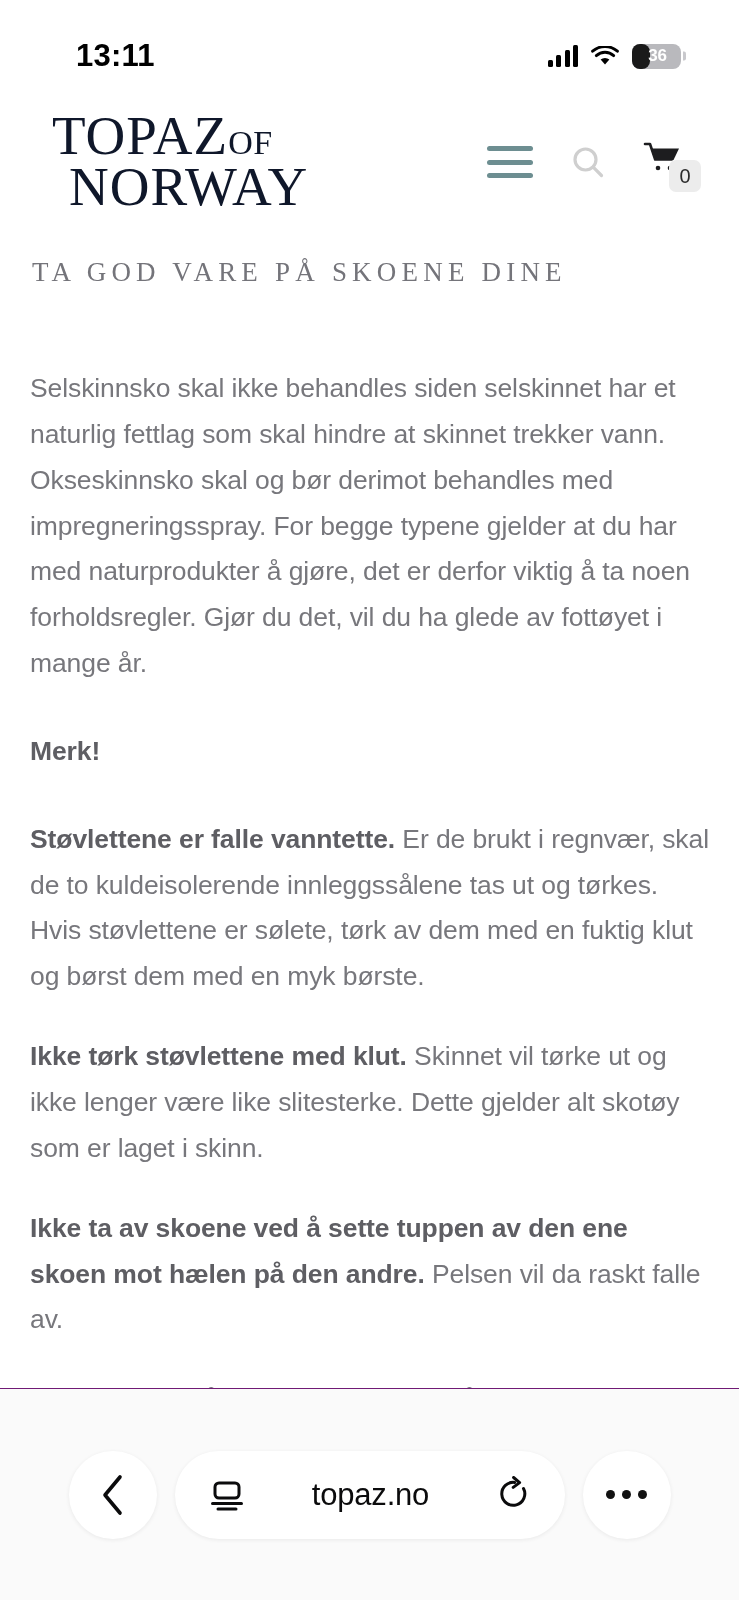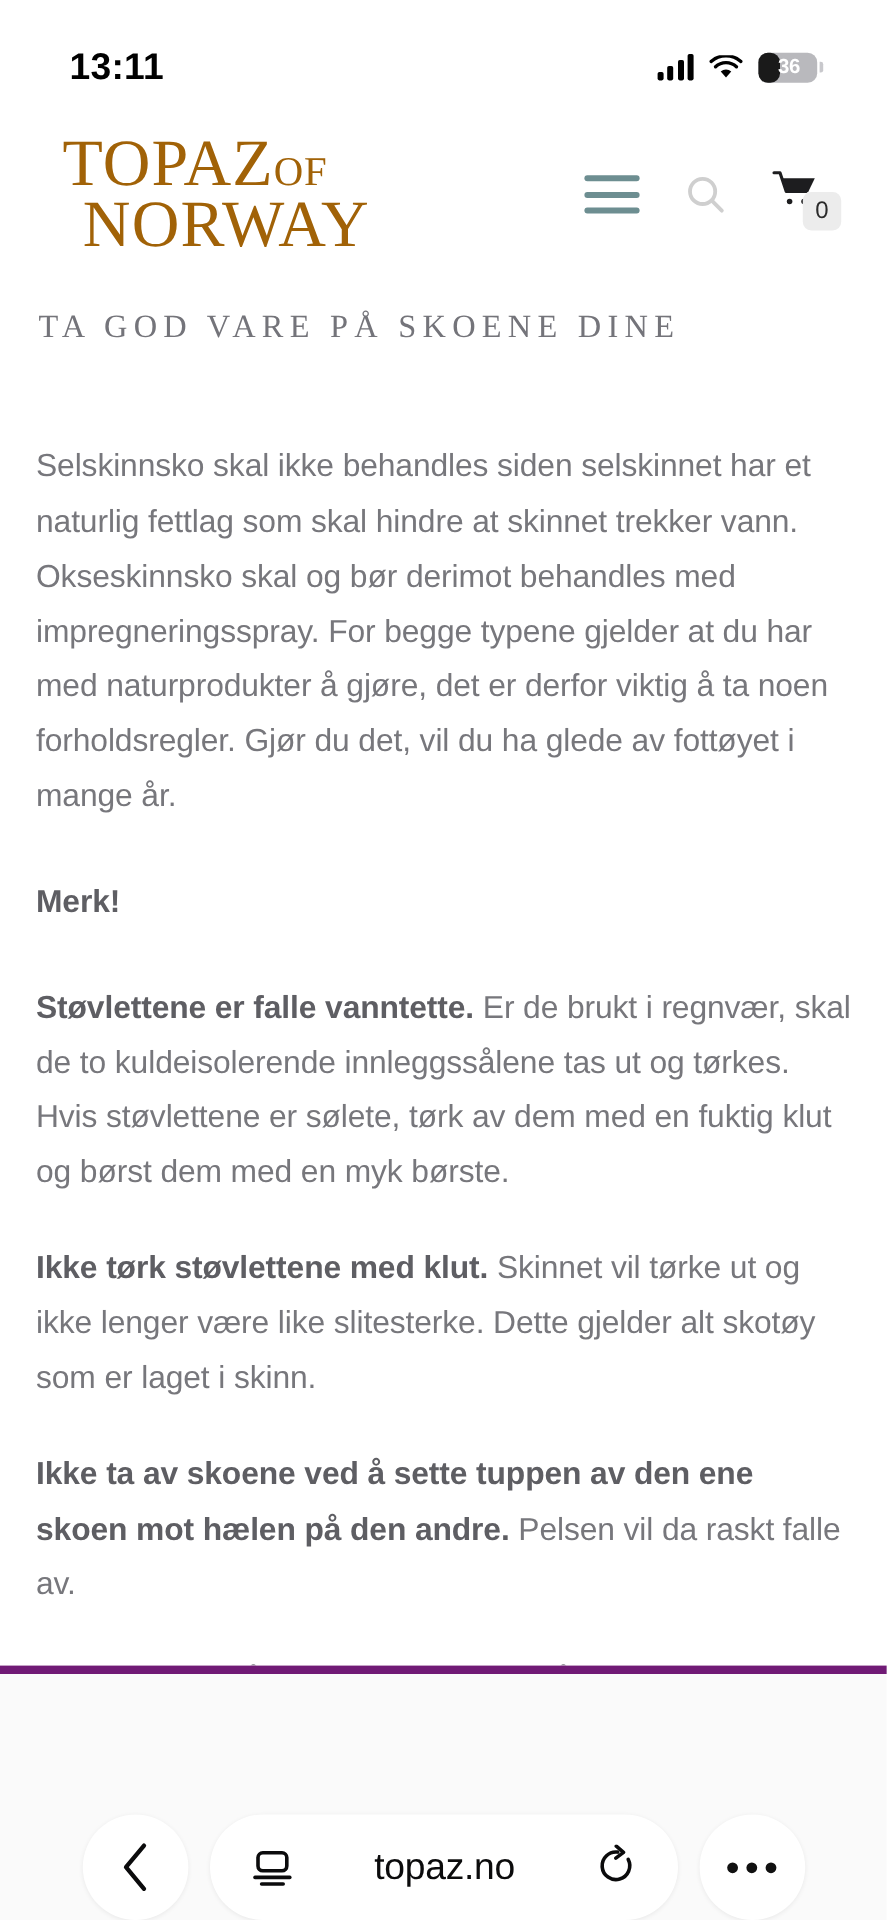--- a/index.html
+++ b/index.html
@@ -9,21 +9,21 @@
     font-family:"Liberation Sans", sans-serif;
     -webkit-font-smoothing:antialiased;
     overflow:hidden;
   }
   .phone { position:relative; width:739px; height:1600px; background:#fff; display:flex; flex-direction:column; }
 
   
   .statusbar {
     height:92px; flex:0 0 92px;
     display:flex; align-items:center; justify-content:space-between;
-    padding:20px 58px 0 58px;
+    padding:20px 58px 0 76px;
   }
   .status-time {
     font-size:31px; font-weight:700; color:#000;
     letter-spacing:0.2px; font-family:"Liberation Sans", sans-serif;
   }
   .status-right { display:flex; align-items:center; gap:13px; }
   .sig { display:flex; align-items:flex-end; gap:3.5px; height:22px; }
   .sig i { display:block; width:5px; background:#000; border-radius:1.5px; }
   .sig i:nth-child(1){ height:7px; }
   .sig i:nth-child(2){ height:12px; }
@@ -48,21 +48,21 @@
     width:3px; height:9px; background:#c8c8cc; border-radius:0 2px 2px 0;
   }
 
   
   .site-header {
     display:flex; align-items:center; justify-content:space-between;
     padding:0 30px 0 52px; height:140px; flex:0 0 140px;
   }
   .logo {
     font-family:"Liberation Serif", "DejaVu Serif", serif;
-    color:#a16207; line-height:0.92; letter-spacing:1px;
+    color:#0f172a; line-height:0.92; letter-spacing:1px;
   }
   .logo-l1 { font-size:55px; }
   .logo-l1 .of { font-size:34px; letter-spacing:0.5px; }
   .logo-l2 { font-size:55px;margin-left:17px; }
   .header-actions { display:flex; align-items:center; gap:38px; padding-right:22px; }
   .hamburger { width:46px; height:32px; display:flex; flex-direction:column; justify-content:space-between; cursor:pointer; }
   .hamburger span { display:block; height:5px; border-radius:3px; background:#6d8e91; width:100%; }
   .search-ico { width:34px; height:34px; }
   .cart-wrap { position:relative; width:44px; height:40px; }
   .cart-ico { width:38px; height:32px; }
@@ -85,22 +85,22 @@
     font-size:26.5px; line-height:1.73; color:#77777c;
     margin-bottom:34px; letter-spacing:-0.1px;
   }
   .body-copy p strong { color:#5e5e63; font-weight:700; }
   .body-copy p.lead { margin-bottom:42px; }
   .body-copy p.merk { margin-bottom:42px; }
 
   
   .browser-bar {
     flex:0 0 212px; height:212px;
-    background:#fafafa; border-top:7px solid #701a75;
-    display:flex; align-items:flex-end; justify-content:center; gap:18px;
+    background:#fafafa; border-top:1px solid #701a75;
+    display:flex; align-items:center; justify-content:center; gap:18px;
     padding:0 62px;
   }
   .pill-btn {
     width:88px; height:88px; border-radius:50%;
     background:#fff; display:flex; align-items:center; justify-content:center;
     box-shadow:0 1px 4px rgba(0,0,0,0.07); cursor:pointer; flex:0 0 auto;
   }
   .url-pill {
     flex:1 1 auto; height:88px; border-radius:44px; background:#fff;
     display:flex; align-items:center; justify-content:space-between;

